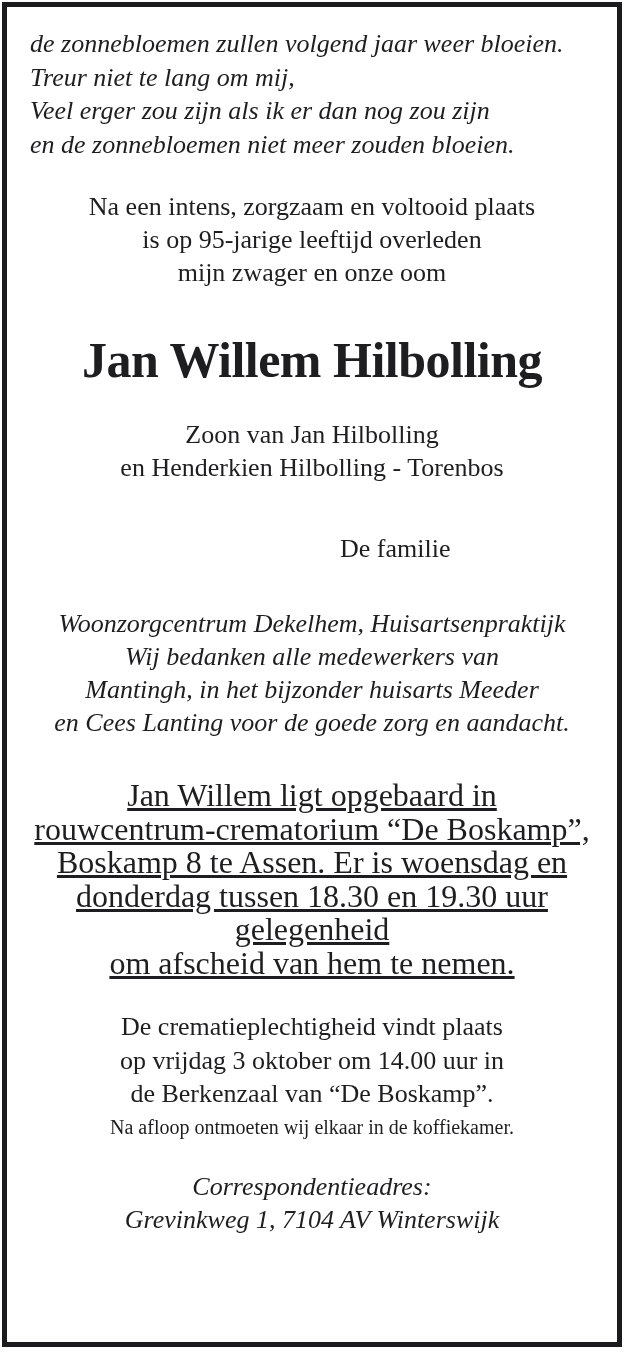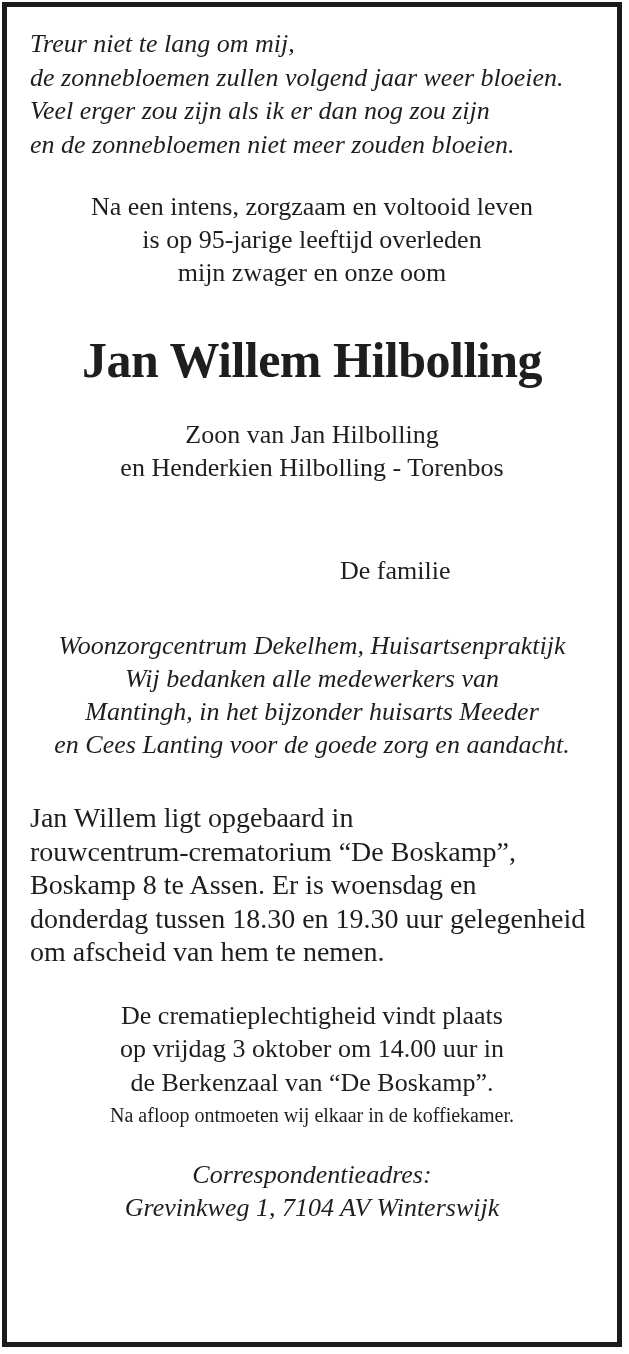--- a/index.html
+++ b/index.html
@@ -59,36 +59,37 @@
   .dates .death { text-align: right; }
   .parents {
     text-align: center;
     font-size: 26px;
     line-height: 33px;
     margin-top: 27px;
   }
   .familie {
     font-size: 26px;
     line-height: 33px;
-    margin-top: 70px;
+    margin-top: 48px;
     margin-left: 310px;
     text-align: left;
   }
   .thanks {
     font-style: italic;
     font-size: 26px;
     line-height: 33px;
     text-align: center;
     margin-top: 42px;
   }
   .viewing {
-    font-size: 28px;
+    font-size: 32px;
     line-height: 33.5px;
-    text-align: left;
+    text-align: center;
     margin-top: 40px;
+    text-decoration: underline;
   }
   .ceremony {
     font-size: 26px;
     line-height: 33.5px;
     text-align: center;
     margin-top: 30px;
   }
   .reception {
     font-size: 20px;
     line-height: 33px;
@@ -102,28 +103,28 @@
     font-style: italic;
   }
 </style>
 </head>
 <body>
 
 <div class="frame">
   <div class="content">
 
     <div class="poem">
+      <div>de zonnebloemen zullen volgend jaar weer bloeien.</div>
       <div>Treur niet te lang om mij,</div>
-      <div>de zonnebloemen zullen volgend jaar weer bloeien.</div>
       <div>Veel erger zou zijn als ik er dan nog zou zijn</div>
       <div>en de zonnebloemen niet meer zouden bloeien.</div>
     </div>
 
     <div class="intro">
-      <div>Na een intens, zorgzaam en voltooid leven</div>
+      <div>Na een intens, zorgzaam en voltooid plaats</div>
       <div>is op 95-jarige leeftijd overleden</div>
       <div>mijn zwager en onze oom</div>
     </div>
 
     <div class="name">Jan Willem Hilbolling</div>
 
 
     <div class="parents">
       <div>Zoon van Jan Hilbolling</div>
       <div>en Henderkien Hilbolling - Torenbos</div>

